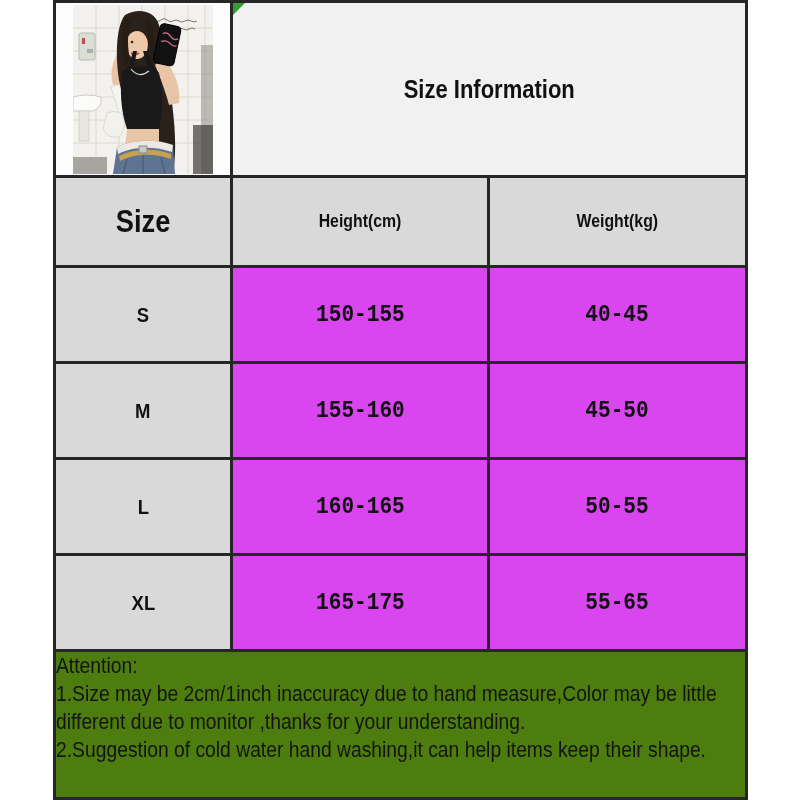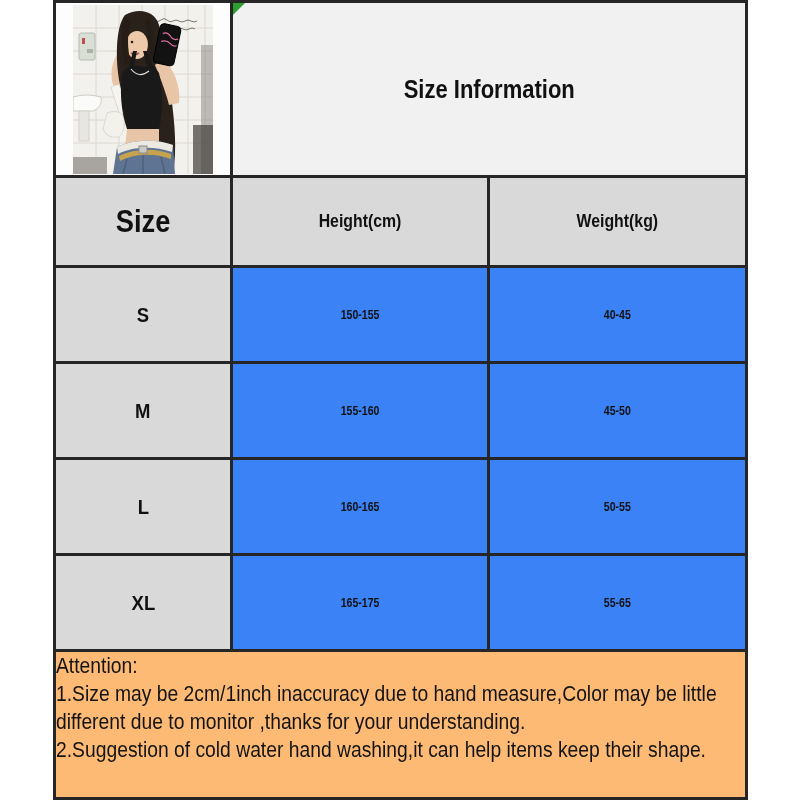--- a/index.html
+++ b/index.html
@@ -13,23 +13,23 @@
   tr.attention-row{height:148px;}
   td.photo-cell{background:#fdfdfd;vertical-align:top;text-align:center;}
   .photo{width:140px;height:169px;margin:2px auto 0 auto;}
   td.title-cell{background:#f1f1f1;position:relative;text-align:center;vertical-align:middle;}
   .title-text{font-weight:bold;font-size:25px;}
   .corner-triangle{position:absolute;top:0;left:0;width:0;height:0;
     border-top:12px solid #2e9e30;border-right:12px solid transparent;}
   tr.header-row th{background:#d9d9d9;font-weight:bold;font-size:18px;text-align:center;vertical-align:middle;}
   tr.header-row th.size-head{font-size:31px;}
   td.size-col{background:#d9d9d9;font-weight:bold;font-size:21px;text-align:center;vertical-align:middle;}
-  td.val-col{background:#3b82f6;font-weight:bold;font-size:12px;text-align:center;vertical-align:middle;}
+  td.val-col{background:#d946ef;font-weight:bold;font-size:24px;text-align:center;vertical-align:middle;font-family:Liberation Mono, monospace;}
   .narrow{display:inline-block;transform:scaleX(0.88);white-space:nowrap;}
-  td.attention-cell{background:#fdba74;vertical-align:top;text-align:left;padding:3px 0 0 4px;}
+  td.attention-cell{background:#4d7c0f;vertical-align:top;text-align:left;padding:3px 0 0 4px;}
   .attention-inner{width:114%;transform:scaleX(0.877);transform-origin:0 0;
     font-size:22px;line-height:28px;font-weight:normal;color:#141414;}
 </style>
 </head>
 <body>
 
 <div class="canvas">
   <table class="size-table">
     <colgroup>
       <col style="width:177px">

